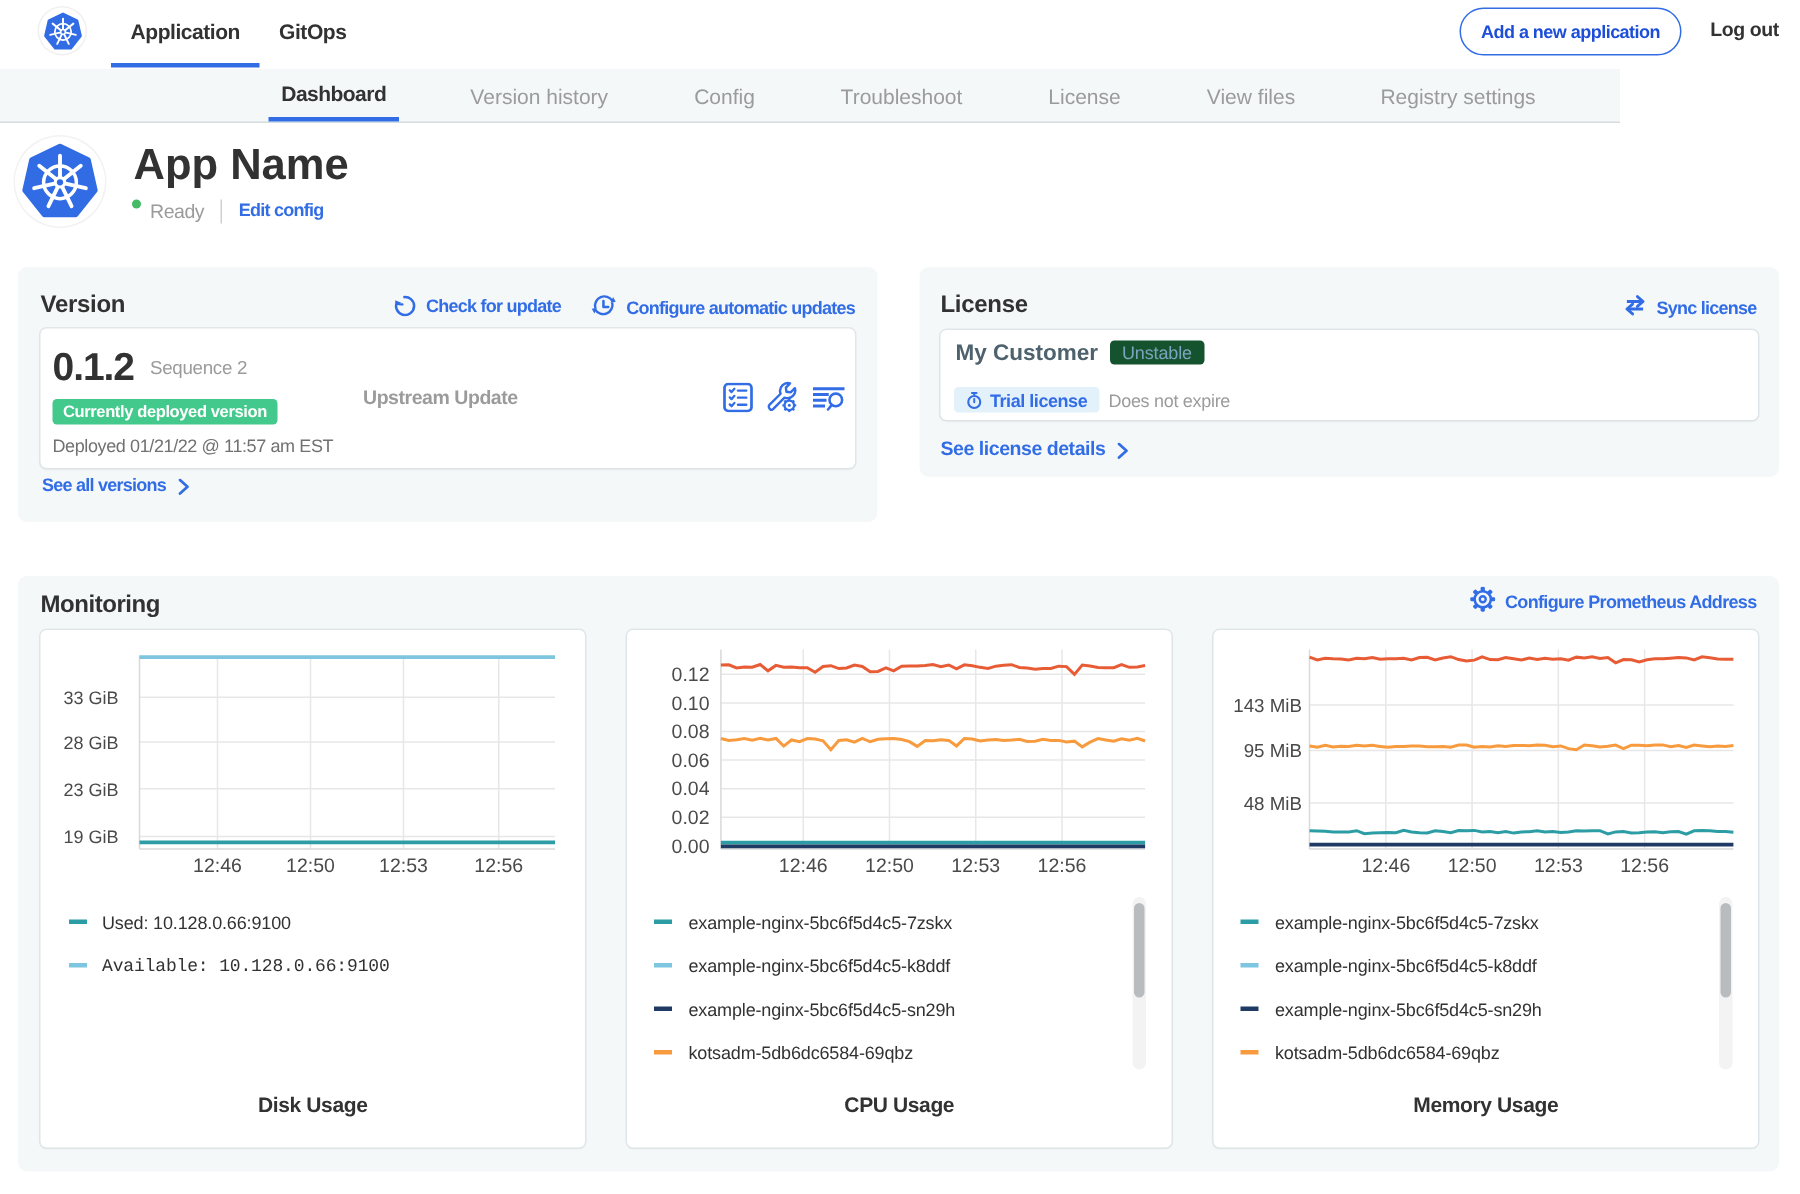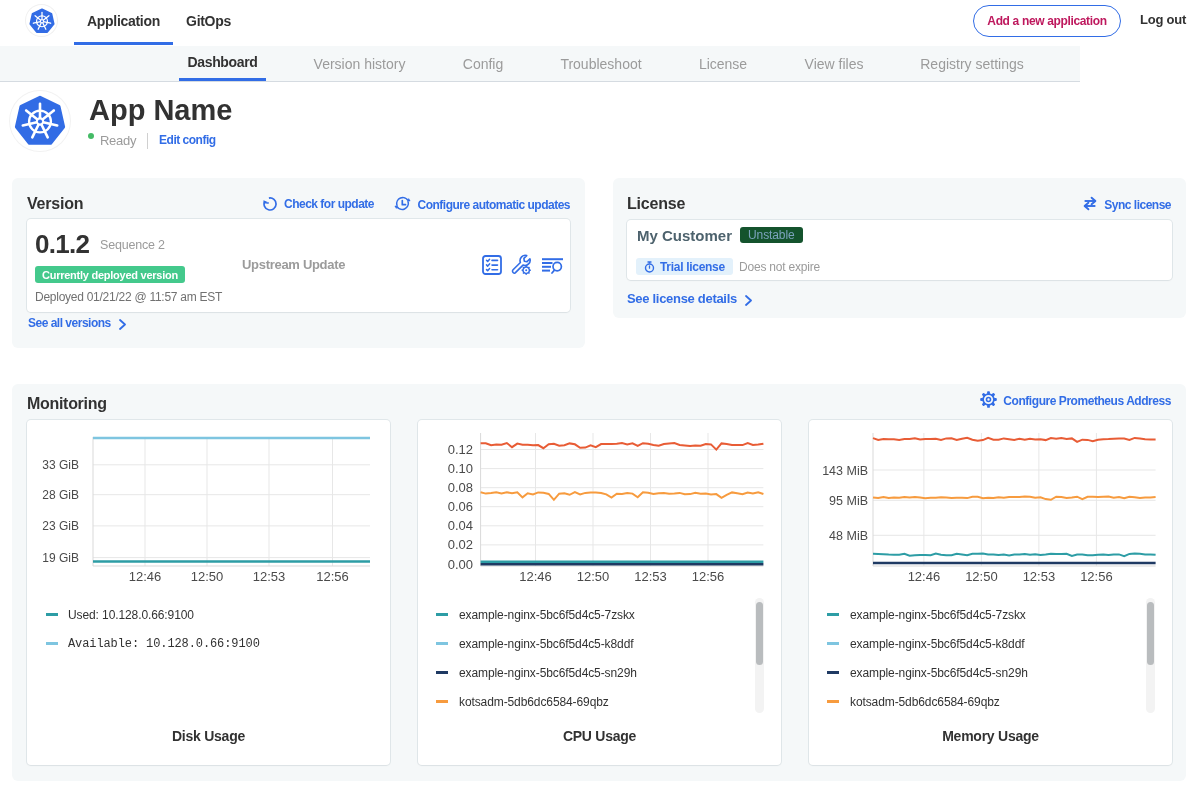--- a/index.html
+++ b/index.html
@@ -5,21 +5,21 @@
 * { margin:0; padding:0; box-sizing:border-box; }
 html,body { width:1200px; height:796px; background:#fff; font-family:"Liberation Sans", sans-serif; overflow:hidden; }
 .page { position:relative; width:1200px; height:796px; }
 
 
 .topnav { position:absolute; left:0; top:0; width:1200px; height:46px; background:#fff; }
 .navlogo { position:absolute; left:26px; top:5px; width:31px; height:31px; border-radius:50%; background:#fff; box-shadow:0 0 0 1px #f0f0f0; display:flex; align-items:center; justify-content:center; }
 .navtab { position:absolute; top:0; height:45px; display:flex; align-items:center; font-size:14px; font-weight:700; letter-spacing:-0.3px; color:#323232; }
 .navtab.application { left:74px; width:99px; justify-content:center; border-bottom:3px solid #326de6; }
 .navtab.gitops { left:180px; width:57px; justify-content:center; border-bottom:3px solid transparent; }
-.addappbtn { position:absolute; left:973px; top:5px; width:148px; height:32px; border:1px solid #326de6; border-radius:17px; color:#be185d; font-size:12px; font-weight:700; letter-spacing:-0.35px; display:flex; align-items:center; justify-content:center; background:#fff; }
+.addappbtn { position:absolute; left:973px; top:5px; width:148px; height:32px; border:1px solid #326de6; border-radius:17px; color:#1d4ed8; font-size:12px; font-weight:700; letter-spacing:-0.35px; display:flex; align-items:center; justify-content:center; background:#fff; }
 .logout { position:absolute; right:14px; top:-3px; height:45px; display:flex; align-items:center; font-size:13px; font-weight:700; letter-spacing:-0.25px; color:#323232; }
 
 
 .subnav { position:absolute; left:0; top:46px; width:1080px; height:36px; background:#f5f8f9; border-bottom:1px solid #d5dbe1;padding-left:16px; }
 .subtab { position:absolute; top:0; height:35px; display:flex; align-items:center; justify-content:center; font-size:14px; font-weight:400; color:#9b9b9b; }
 .subtab.active { color:#323232; font-weight:700; letter-spacing:-0.35px; border-bottom:3px solid #326de6; }
 
 
 .apphead { position:absolute; left:14px; top:90px; }
 .appavatar { position:absolute; left:-4px; top:1px; width:60px; height:60px; border-radius:50%; background:#fff; box-shadow:0 0 0 1px #f2f2f2; display:flex; align-items:center; justify-content:center; }

